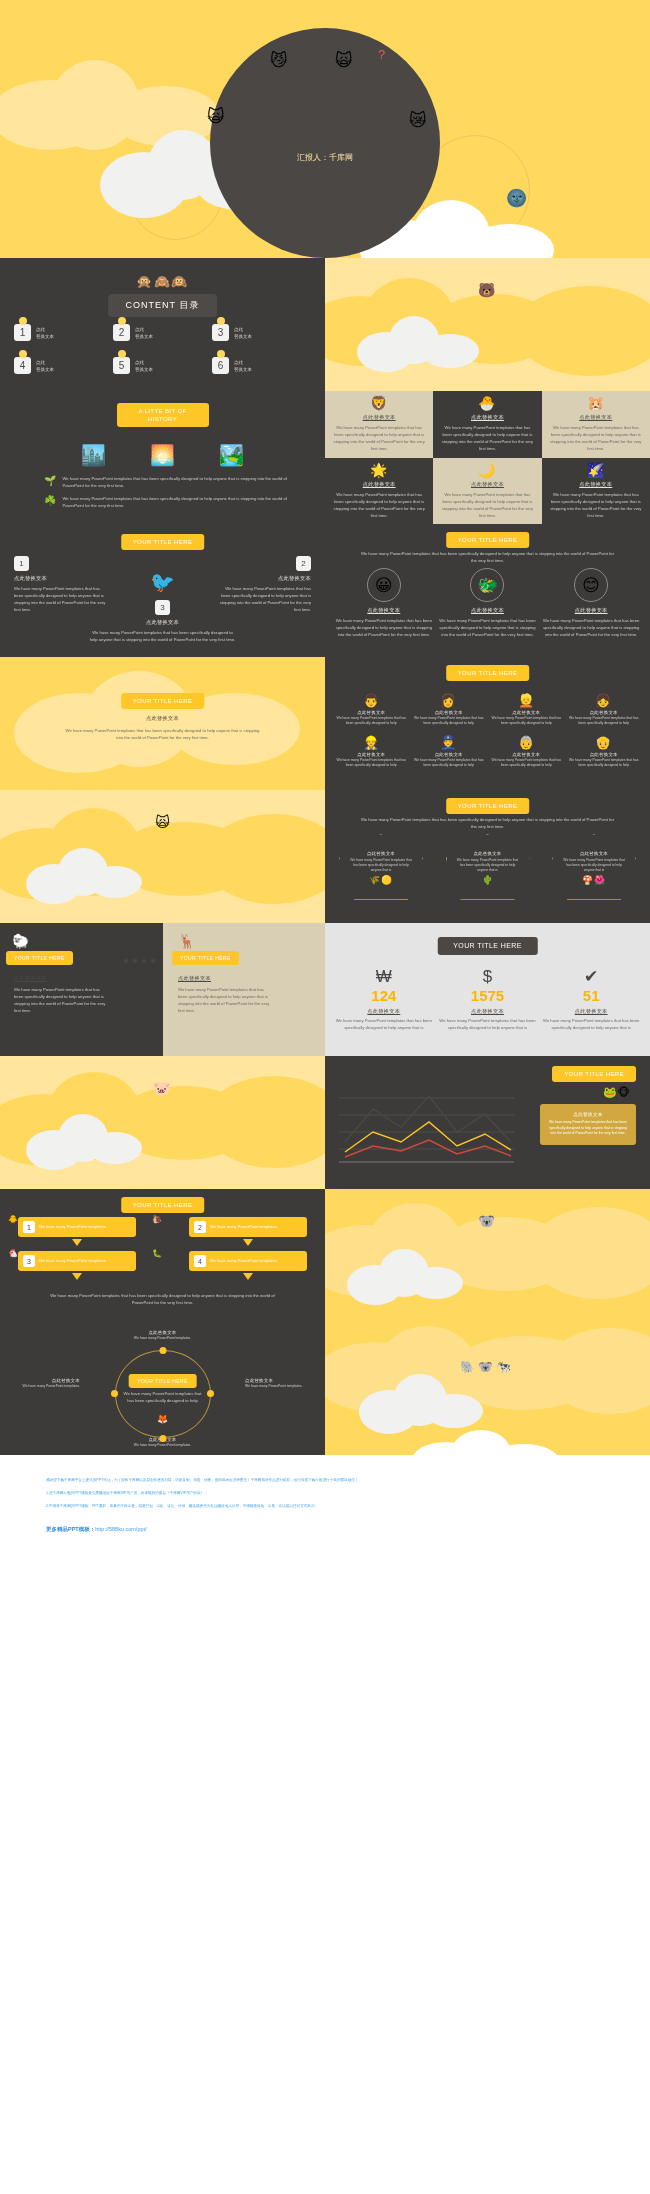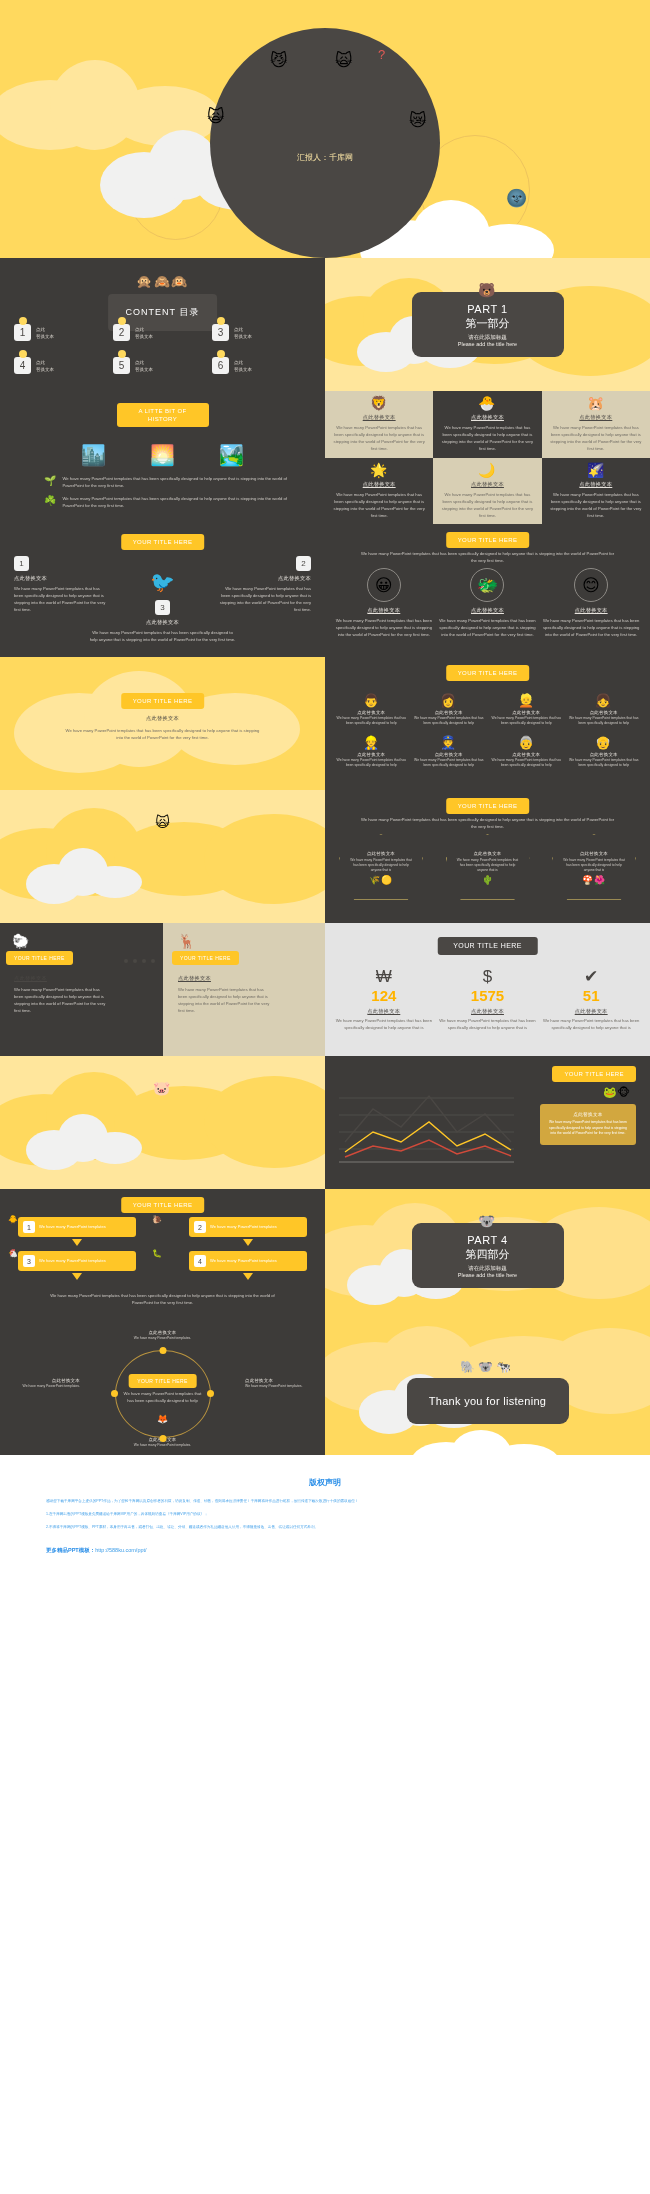--- a/index.html
+++ b/index.html
@@ -54,21 +54,21 @@
   .body-txt { font-size: 4.2px; line-height: 7px; color: #cfcbc6; }
   .body-txt.dkc { color: #6e6a63; }
   .cn-head { font-size: 5.2px; color: #e7e3dd; letter-spacing: .3px; }
   .cn-head.dkc { color: #4a4744; }
   .underline { text-decoration: underline; }
 
   
   .toc-pill {
     position: absolute; left: 50%; top: 36px; transform: translateX(-50%);
     background: #4d4a47; color: #fff; font-size: 9px; letter-spacing: 1px;
-    padding: 12px 18px; border-radius: 4px; white-space: nowrap;
+    padding: 5px 18px; border-radius: 4px; white-space: nowrap;
   }
   .monkeys { position: absolute; left: 50%; top: 16px; transform: translateX(-50%); font-size: 13px; letter-spacing: 1px; }
   .toc-grid {
     position: absolute; left: 14px; top: 66px; width: 297px;
     display: grid; grid-template-columns: repeat(3, 1fr); row-gap: 16px;
   }
   .toc-item { display: flex; align-items: center; gap: 5px; }
   .toc-num {
     width: 17px; height: 17px; background: #f2f2f2; color: #4a4744;
     border-radius: 3px; font-size: 10px; display: flex;
@@ -272,26 +272,20 @@
       <i style="width:92px;height:84px;background:#ffd95e;left:58px;top:0;"></i>
       <i style="width:130px;height:70px;background:#ffd95e;left:124px;top:16px;"></i>
       <i style="width:150px;height:90px;background:#ffd95e;left:210px;top:8px;"></i>
     </div>
     <div class="cloudgrp" style="left:32px;top:58px;">
       <i style="width:58px;height:40px;background:#f1f1f0;left:0;top:16px;"></i>
       <i style="width:50px;height:48px;background:#f1f1f0;left:32px;top:0;"></i>
       <i style="width:58px;height:34px;background:#f1f1f0;left:64px;top:18px;"></i>
     </div>
     <div class="part-emoji">🐻</div>
-    <div class="part-card">
-      <div class="p1">PART 1</div>
-      <div class="p2">第一部分</div>
-      <div class="p3">请在此添加标题</div>
-      <div class="p4">Please add the title here</div>
-    </div>
   </div>
 
   <div class="slide half dark">
     <div class="pill" style="position:absolute;left:50%;top:12px;transform:translateX(-50%);width:92px;">
       <div>A LITTE BIT OF</div>
       <div>HISTORY</div>
     </div>
     <div class="hist-icons">
       <span>🏙️</span>
       <span>🌅</span>
@@ -612,26 +606,20 @@
       <i style="width:96px;height:88px;background:#ffe08a;left:62px;top:0;"></i>
       <i style="width:140px;height:74px;background:#ffe08a;left:130px;top:14px;"></i>
       <i style="width:140px;height:92px;background:#ffe08a;left:224px;top:4px;"></i>
     </div>
     <div class="cloudgrp" style="left:22px;top:60px;">
       <i style="width:56px;height:40px;background:#f1f1f0;left:0;top:16px;"></i>
       <i style="width:50px;height:48px;background:#f1f1f0;left:32px;top:0;"></i>
       <i style="width:54px;height:32px;background:#f1f1f0;left:62px;top:18px;"></i>
     </div>
     <div class="part-emoji">🐨</div>
-    <div class="part-card">
-      <div class="p1">PART 4</div>
-      <div class="p2">第四部分</div>
-      <div class="p3">请在此添加标题</div>
-      <div class="p4">Please add the title here</div>
-    </div>
   </div>
 
   <div class="slide half dark">
     <div style="position:absolute;left:50%;top:28px;transform:translate(-50%,0);width:96px;height:88px;border:1px solid #b8933f;border-radius:50%;"></div>
     <div class="ctr" style="position:absolute;left:50%;top:8px;transform:translateX(-50%);width:90px;">
       <div class="cn-head" style="font-size:4.4px;">点此替换文本</div>
       <div class="body-txt" style="font-size:3.4px;">We have many PowerPoint templates.</div>
     </div>
     <div style="position:absolute;left:6px;top:56px;width:74px;text-align:right;">
       <div class="cn-head" style="font-size:4.4px;">点此替换文本</div>
@@ -667,26 +655,24 @@
       <i style="width:58px;height:34px;background:#f1f1f0;left:66px;top:20px;"></i>
     </div>
     <div class="cloudgrp" style="left:86px;top:108px;">
       <i style="width:70px;height:40px;background:#ffffff;left:0;top:12px;"></i>
       <i style="width:60px;height:46px;background:#ffffff;left:40px;top:0;"></i>
       <i style="width:70px;height:34px;background:#ffffff;left:78px;top:14px;"></i>
     </div>
     <div style="position:absolute;left:50%;top:38px;transform:translateX(-50%);font-size:12px;letter-spacing:3px;z-index:3;">
       <span>🐘</span><span>🐨</span><span>🐄</span>
     </div>
-    <div class="ty-card">Thank you for listening</div>
   </div>
 
 </div>
 
 <div class="footer">
-  <h2>版权声明</h2>
   <p>感谢您下载千库网平台上提供的PPT作品，为了您和千库网以及原创作者的利益，请勿复制、传播、销售，否则将承担法律责任！千库网将对作品进行维权，按照传播下载次数进行十倍的索取赔偿！</p>
   <p>1.在千库网出售的PPT模板是免费赠送给千库网VIP用户的，具体规则请查看《千库网VIP用户协议》；</p>
   <p>2.不得将千库网的PPT模板、PPT素材，本身用于再出售，或者打包、出租、转让、分销、赠送或者作为礼品赠送他人使用，不得随意修改、出售、转让或以任何方式牟利。</p>
   <div class="lnk">
     <span>更多精品PPT模板：</span><span class="u">http://588ku.com/ppt/</span>
   </div>
 </div>
 
 </body></html>

